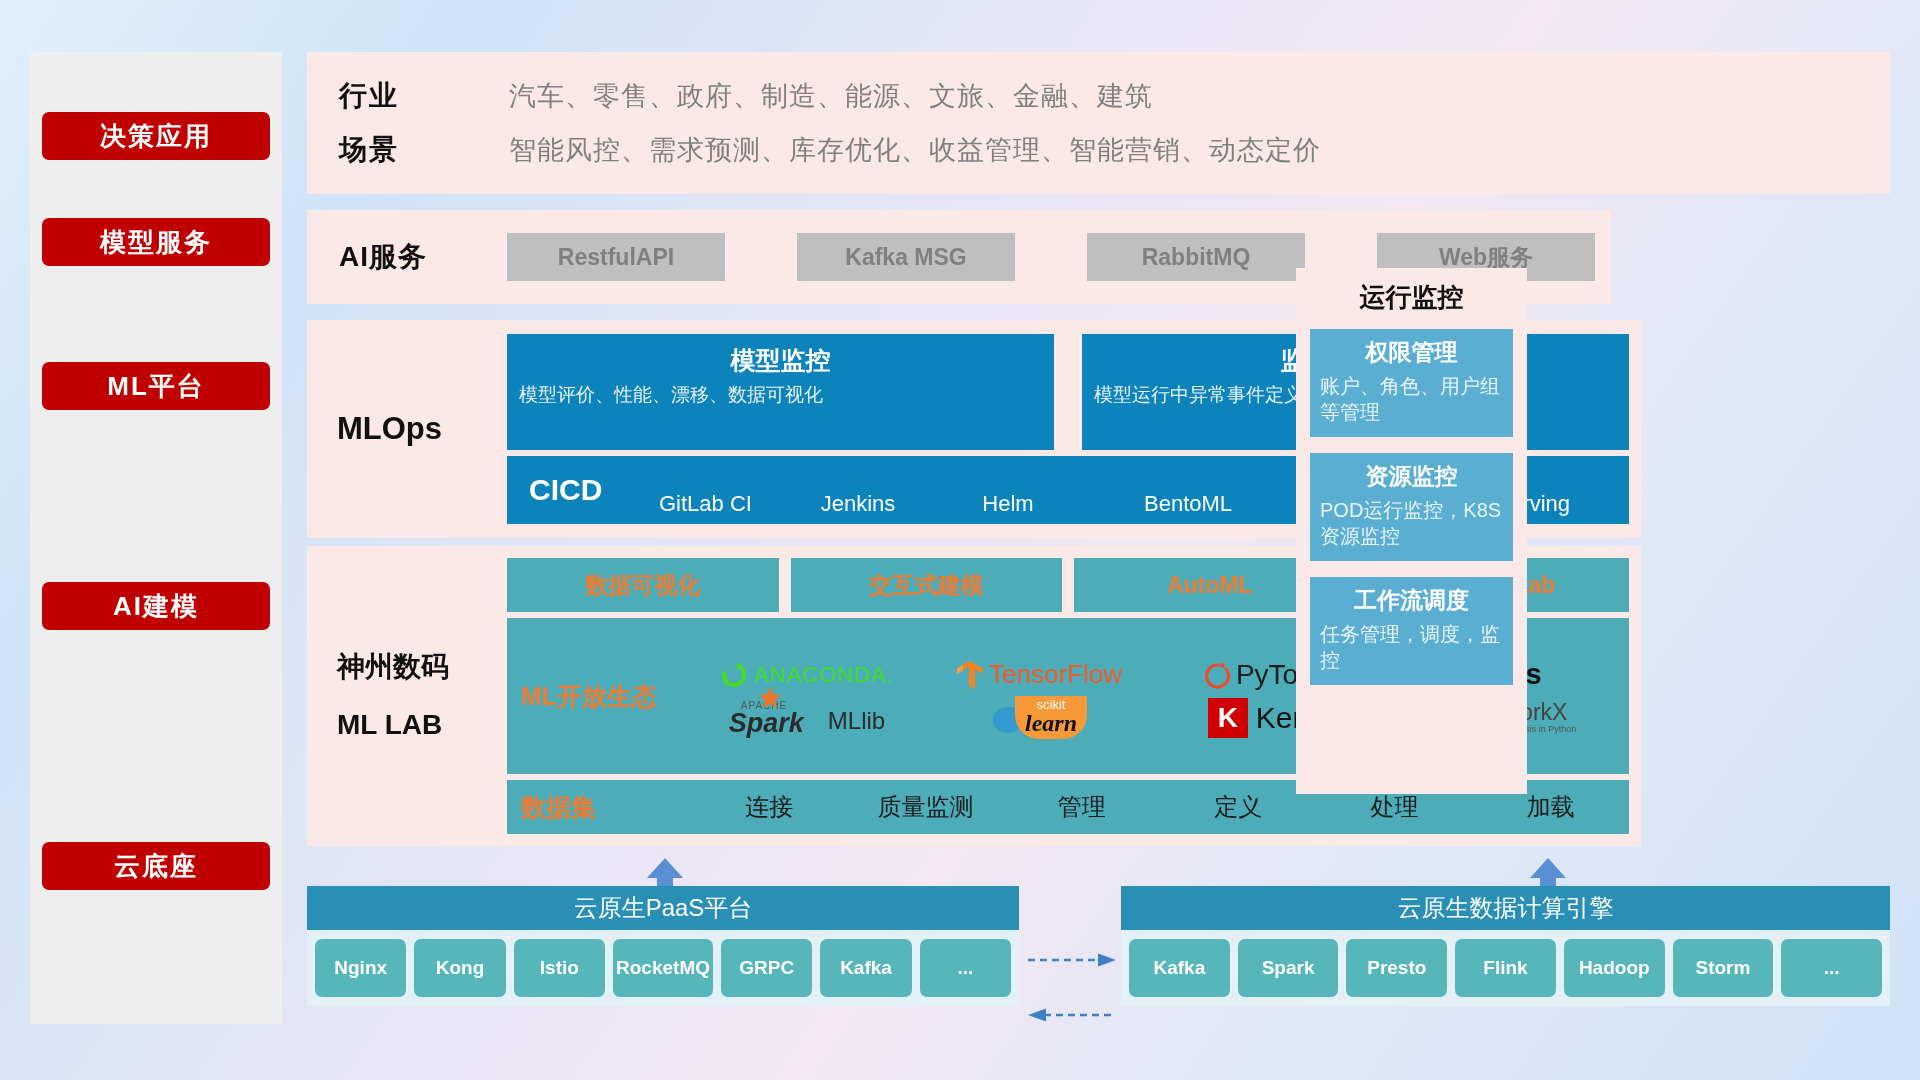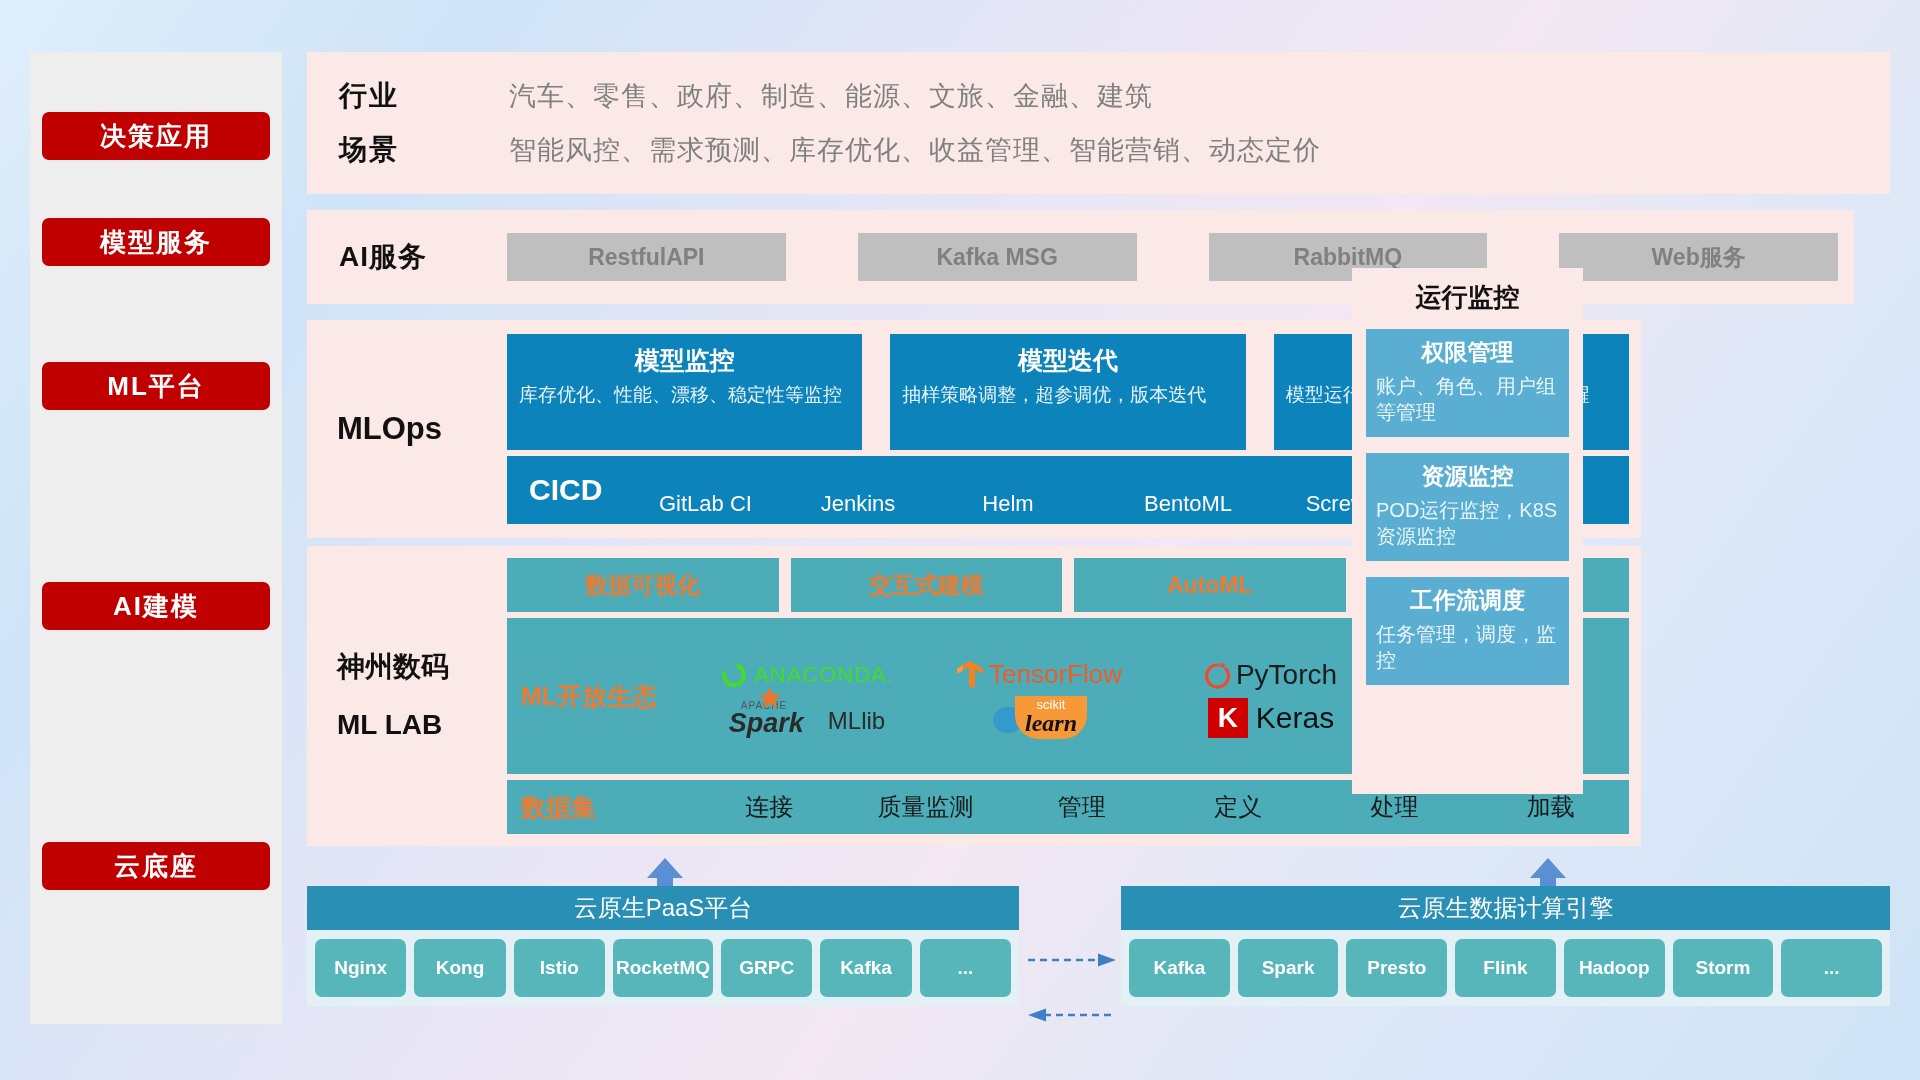--- a/index.html
+++ b/index.html
@@ -38,21 +38,21 @@
   .ind-table { display: flex; flex-direction: column; gap: 16px; }
   .ind-line { display: flex; align-items: baseline; }
   .ind-key {
     width: 170px; font-size: 28px; font-weight: bold; color: #111;
     letter-spacing: 2px;
   }
   .ind-val { font-size: 27px; color: #808080; letter-spacing: 1px; }
 
   
   #row-aisvc {
-    position: absolute; left: 0; top: 158px; width: 1547px; height: 94px;
+    position: absolute; left: 0; top: 158px; width: 1304px; height: 94px;
     display: flex; align-items: center; padding: 0 16px 0 32px;
   }
   .aisvc-label {
     width: 168px; font-size: 28px; font-weight: bold; color: #111; letter-spacing: 1px;
   }
   .aisvc-items { flex: 1; display: flex; gap: 72px; }
   .aisvc-chip {
     flex: 1; height: 48px; background: #bfbfbf; color: #808080;
     font-size: 23px; font-weight: bold;
     display: flex; align-items: center; justify-content: center;
@@ -123,21 +123,21 @@
   .dataset-title {
     width: 170px; font-size: 25px; font-weight: bold; color: #ee7b31;
   }
   .dataset-items { flex: 1; display: flex; }
   .dataset-item {
     flex: 1; text-align: center; font-size: 24px; color: #1a1a1a;
   }
 
   
   #right-panel {
-    position: absolute; left: 1352px; top: 268px; width: 231px; height: 526px;
+    position: absolute; left: 1296px; top: 268px; width: 231px; height: 526px;
     background: #fbe9e7; padding: 12px 14px;
   }
   .rp-title {
     text-align: center; font-size: 26px; font-weight: bold; color: #111;
     margin-bottom: 14px;
   }
   .rp-card {
     background: #5aaed2; color: #fff; margin-bottom: 16px; padding: 8px 10px 12px;
   }
   .rp-card-title { text-align: center; font-size: 23px; font-weight: bold; margin-bottom: 5px; }
@@ -211,25 +211,21 @@
       <div class="aisvc-chip">Web服务</div>
     </div>
   </div>
 
   <div id="row-mlops" class="band">
     <div class="side-label">MLOps</div>
     <div class="mlops-right">
       <div class="mlops-cards">
         <div class="mlops-card">
           <div class="mlops-card-title">模型监控</div>
-          <div class="mlops-card-desc">库存优化、性能、漂移、稳定性等监控</div>
-        </div>
-        <div class="mlops-card">
-          <div class="mlops-card-title">模型迭代</div>
-          <div class="mlops-card-desc">抽样策略调整，超参调优，版本迭代</div>
+          <div class="mlops-card-desc">模型评价、性能、漂移、数据可视化</div>
         </div>
         <div class="mlops-card">
           <div class="mlops-card-title">监控告警中心</div>
           <div class="mlops-card-desc">模型运行中异常事件定义和告警提醒</div>
         </div>
       </div>
       <div class="cicd-bar">
         <div class="cicd-title">CICD</div>
         <div class="cicd-items">
           <div class="cicd-item">GitLab CI</div>

